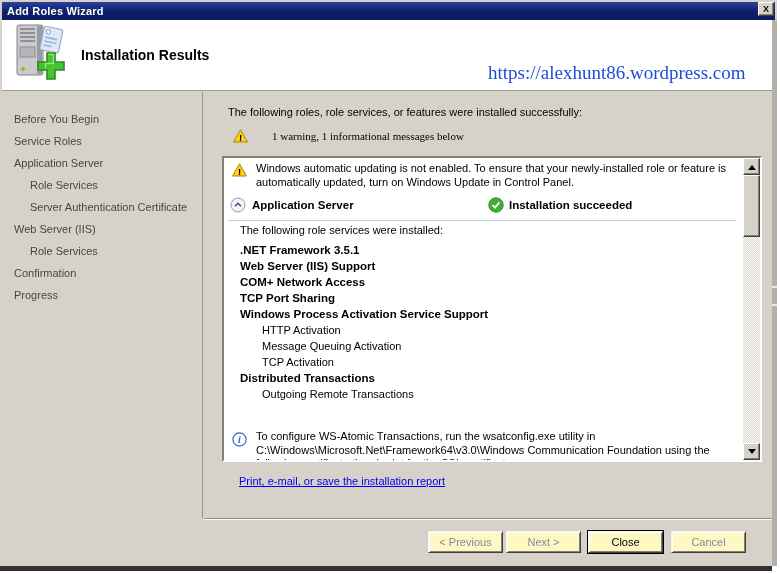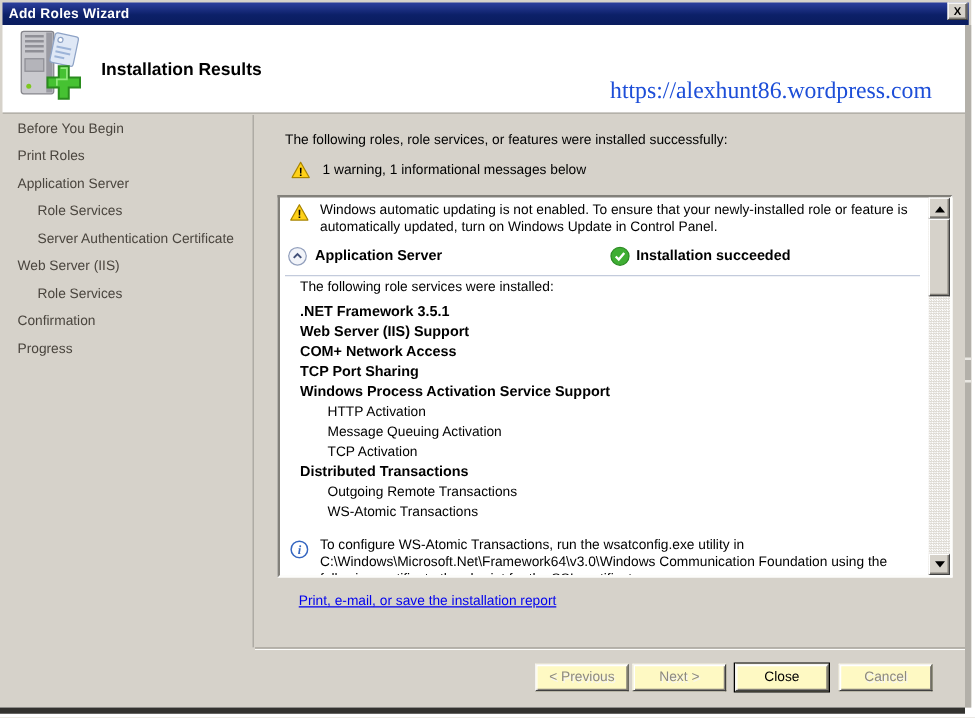--- a/index.html
+++ b/index.html
@@ -30,31 +30,31 @@
     background: #fff; border-bottom: 1px solid #9e9a91; padding-left: 40px;
   }
   .wizard-icon { position: absolute; left: 9px; top: 3px; }
   .header-title { position: absolute; left: 79px; top: 27px; font-size: 14px; font-weight: bold; }
   .watermark {
     position: absolute; left: 486px; top: 42px;
     font-family: "Liberation Serif", serif; font-size: 19px; color: #1d4ed8; white-space: nowrap;
   }
 
   
-  .sidebar { position: absolute; left: 0; top: 92px; width: 202px; height: 474px; padding-top: 0; }
+  .sidebar { position: absolute; left: 0; top: 92px; width: 202px; height: 474px; padding-top: 16px; }
   .nav-item { height: 22px; display: flex; align-items: center; padding-left: 14px; color: #4a453e; }
   .nav-item.indent { padding-left: 30px; }
   .nav-item.selected { background: #0a246a; color: #fff; height: 17px; margin: 2px 0 3px 0; }
   .v-divider { position: absolute; left: 202px; top: 92px; width: 1px; height: 426px; background: #fdfdfb; border-left: 1px solid #98948c; }
 
   
   .content { position: absolute; left: 204px; top: 92px; width: 568px; height: 426px; }
   .intro-text { position: absolute; left: 24px; top: 14px; }
   .summary-row { position: absolute; left: 29px; top: 37px; display: flex; align-items: center; }
-  .summary-row .summary-text { margin-left: 10px; }
+  .summary-row .summary-text { margin-left: 24px; font-family: Liberation Serif, serif; }
 
   .result-box {
     position: absolute; left: 18px; top: 64px; width: 540px; height: 306px;
     background: #fff; border: 2px solid; border-color: #82807a #fdfdfb #fdfdfb #82807a;
     overflow: hidden;
   }
   .box-inner { position: absolute; left: 0; top: 0; right: 17px; bottom: 0; overflow: hidden; }
   .warn-icon-box { position: absolute; left: 8px; top: 5px; }
   .warn-text { position: absolute; left: 32px; top: 3px; width: 480px; line-height: 14px; }
   .chevron-icon-box { position: absolute; left: 6px; top: 39px; }
@@ -137,21 +137,21 @@
       </g>
       <path d="M36 30 h8 v9 h9 v8 h-9 v9 h-8 v-9 h-9 v-8 h9 z" fill="#46c232" stroke="#2a8c1e" stroke-width="1.6"></path>
       <path d="M37.5 31.5 h5 v9 h-8 v5" fill="none" stroke="#8fe87a" stroke-width="1.4"></path>
     </svg>
     <div class="header-title">Installation Results</div>
     <div class="watermark">https://alexhunt86.wordpress.com</div>
   </div>
 
   <div class="sidebar" id="sidebar-list">
       <div class="nav-item">Before You Begin</div>
-      <div class="nav-item">Print Roles</div>
+      <div class="nav-item">Service Roles</div>
       <div class="nav-item">Application Server</div>
       <div class="nav-item indent">Role Services</div>
       <div class="nav-item indent">Server Authentication Certificate</div>
       <div class="nav-item">Web Server (IIS)</div>
       <div class="nav-item indent">Role Services</div>
       <div class="nav-item">Confirmation</div>
       <div class="nav-item">Progress</div>
     </div>
   <div class="v-divider"></div>
 
@@ -191,21 +191,20 @@
             <div class="role-row bold">.NET Framework 3.5.1</div>
             <div class="role-row bold">Web Server (IIS) Support</div>
             <div class="role-row bold">COM+ Network Access</div>
             <div class="role-row bold">TCP Port Sharing</div>
             <div class="role-row bold">Windows Process Activation Service Support</div>
             <div class="role-row indent">HTTP Activation</div>
             <div class="role-row indent">Message Queuing Activation</div>
             <div class="role-row indent">TCP Activation</div>
             <div class="role-row bold">Distributed Transactions</div>
             <div class="role-row indent">Outgoing Remote Transactions</div>
-            <div class="role-row indent">WS-Atomic Transactions</div>
           </div>
 
         <svg class="info-icon-box" width="15" height="15" viewBox="0 0 15 15">
           <circle cx="7.5" cy="7.5" r="6.6" fill="#fff" stroke="#3566c0" stroke-width="1.2"></circle>
           <text x="7.5" y="11.4" text-anchor="middle" font-size="10" font-weight="bold" font-style="italic" font-family="Liberation Serif, serif" fill="#3566c0">i</text>
         </svg>
         <div class="info-text">To configure WS-Atomic Transactions, run the wsatconfig.exe utility in C:\Windows\Microsoft.Net\Framework64\v3.0\Windows Communication Foundation using the following certificate thumbprint for the SSL certificate:</div>
       </div>
 
       <div class="vscroll">

